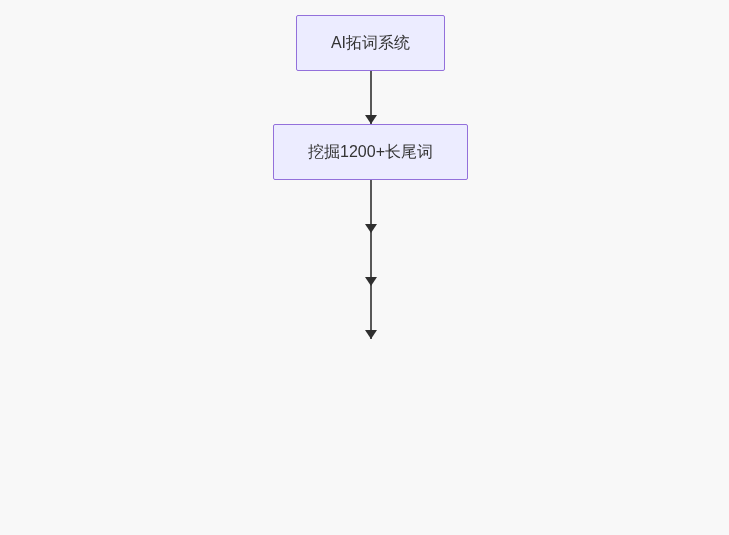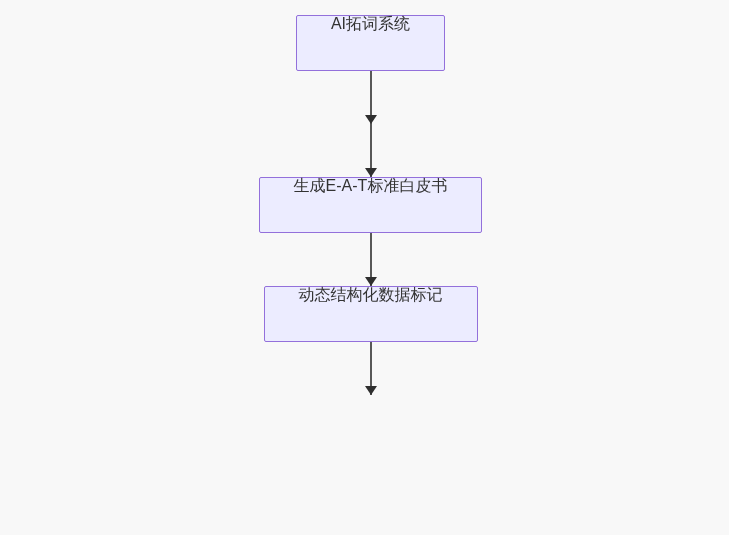--- a/index.html
+++ b/index.html
@@ -20,21 +20,21 @@
     padding-top: 15px;
     display: flex;
     flex-direction: column;
     align-items: center;
   }
   .node {
     box-sizing: border-box;
     height: 56px;
     padding: 0 34px;
     display: flex;
-    align-items: flex-start;
+    align-items: center;
     justify-content: center;
     background: #ECECFF;
     border: 1.5px solid #9370DB;
     border-radius: 2px;
     color: #333333;
     font-size: 16px;
     white-space: nowrap;
     line-height: 1;
   }
   .edge {
@@ -61,35 +61,32 @@
 <div class="flowchart">
 
   <div class="node">
     <span>AI拓词系统</span>
   </div>
 
   <div class="edge">
     <span class="arrowhead"></span>
   </div>
 
-
-  <div class="edge">
-    <span class="arrowhead"></span>
-  </div>
-
   <div class="node">
-    <span>生成E-A-T标准白皮书</span>
+    <span>挖掘1200+长尾词</span>
   </div>
 
   <div class="edge">
     <span class="arrowhead"></span>
   </div>
 
-  <div class="node">
-    <span>动态结构化数据标记</span>
+
+  <div class="edge">
+    <span class="arrowhead"></span>
   </div>
+
 
   <div class="edge">
     <span class="arrowhead"></span>
   </div>
 
 
 </div>
 
 </body></html>

